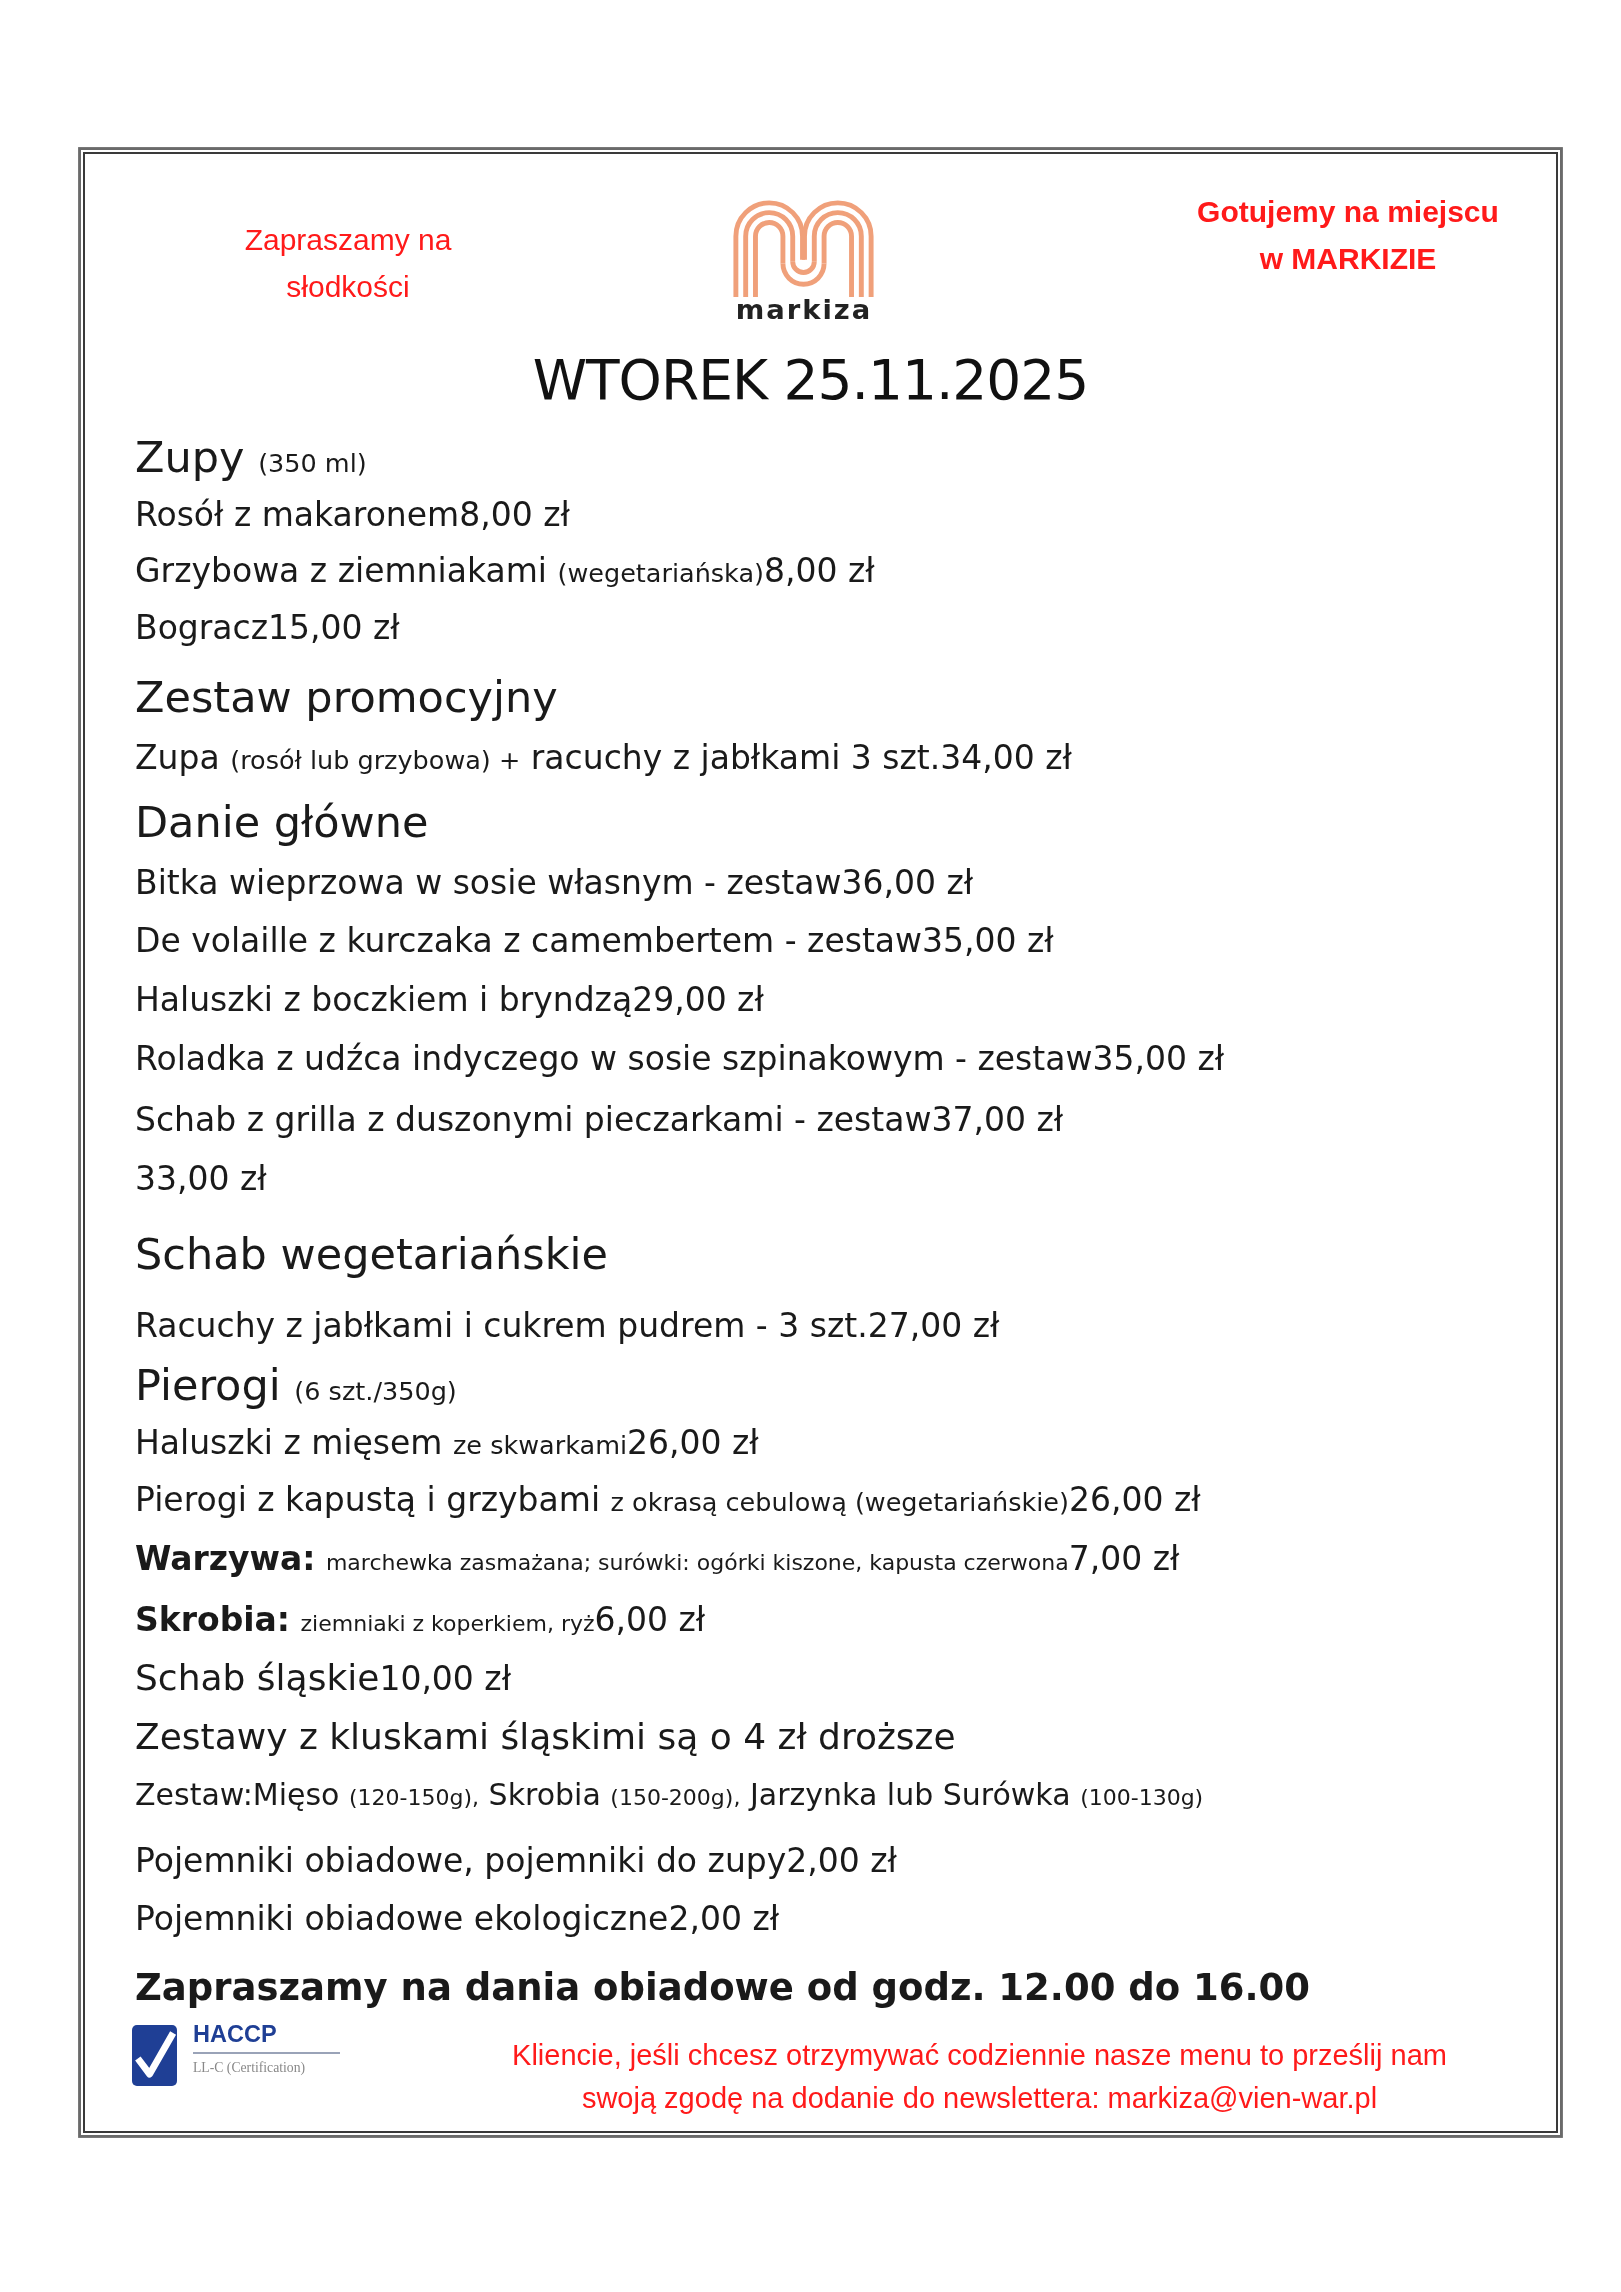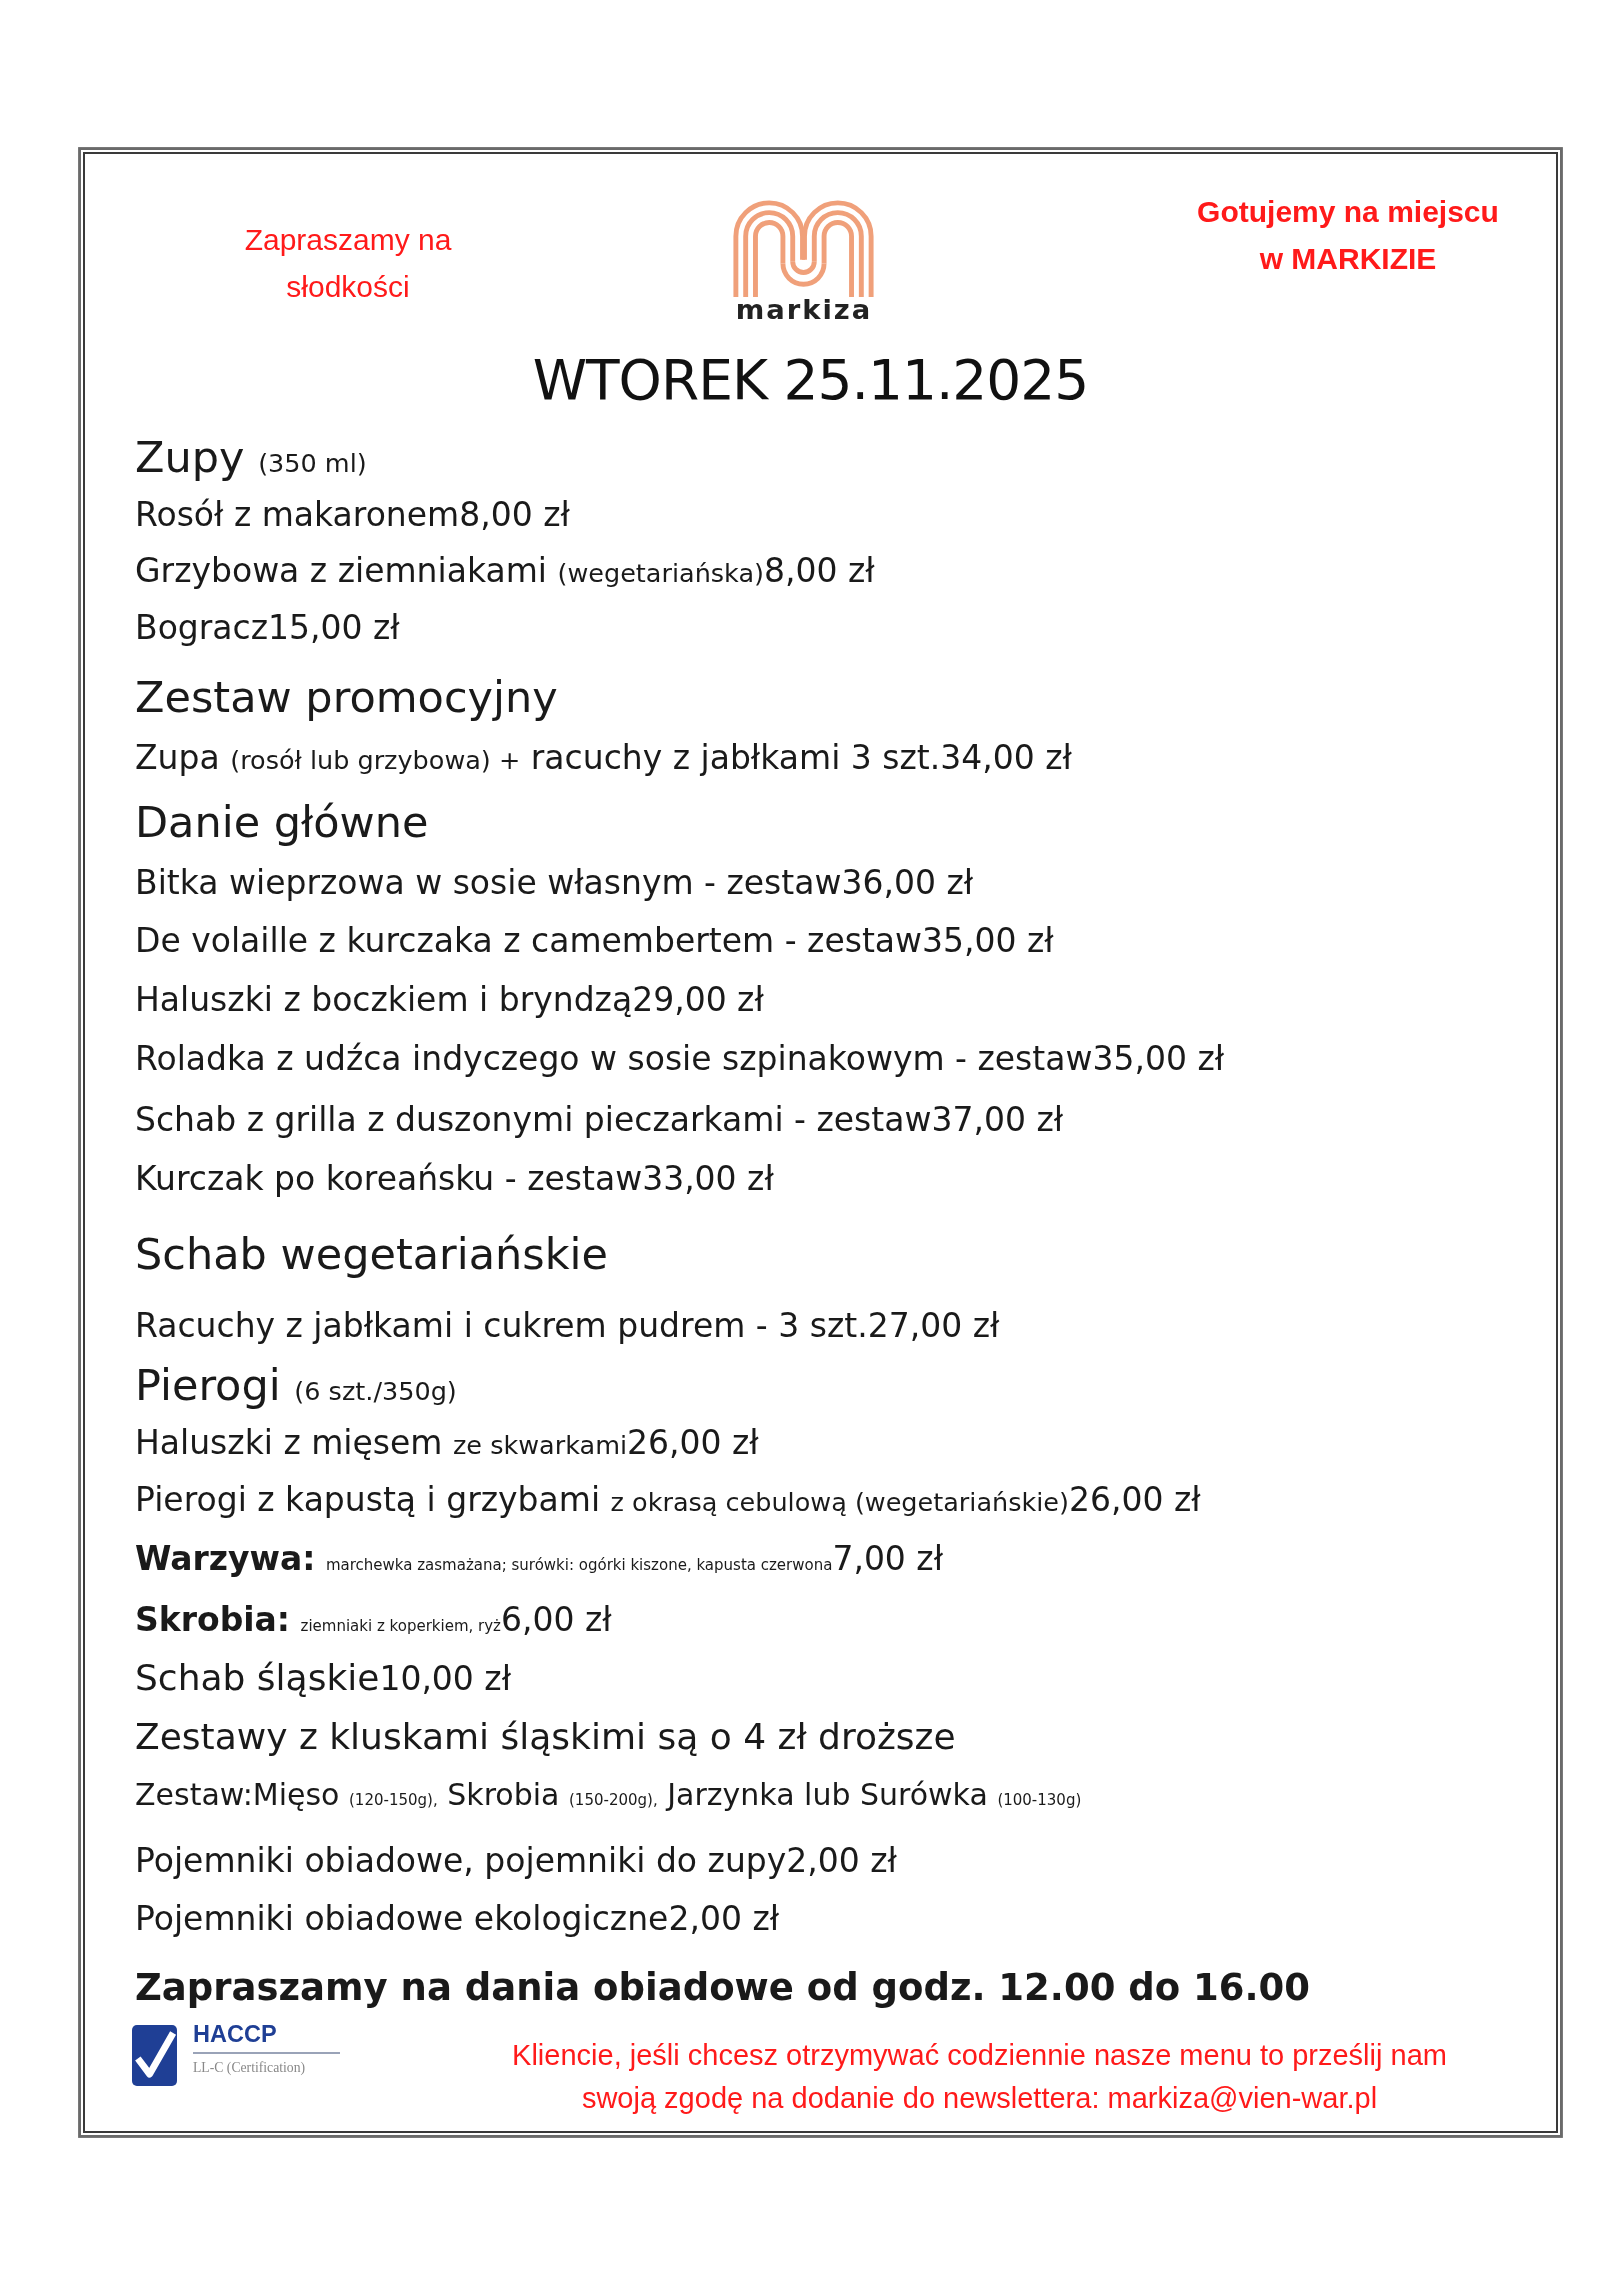--- a/index.html
+++ b/index.html
@@ -14,21 +14,21 @@
   .logo { left: 730px; top: 191px; width: 147px; height: 108px; }
   .logo-word { left: 716px; top: 294px; width: 176px; text-align: center; font-weight: bold;
                font-size: 27.4px; letter-spacing: 2px; color: #222; font-family: "DejaVu Sans", sans-serif; }
   .title { left: 0; width: 1621px; top: 348px; text-align: center; font-size: 55px; color: #111;
            font-family: "DejaVu Sans", sans-serif; letter-spacing: -1px; }
   .row { position: absolute; left: 135px; width: 1392px; display: flex; 
          align-items: baseline; font-size: 33px; line-height: 43px; }
   .row .name { white-space: nowrap; }
   .row .price { white-space: nowrap; text-align: right; }
   .small { font-size: 25.5px; }
-  .tiny { font-size: 15px; }
+  .tiny { font-size: 22px; }
   .heading { position: absolute; left: 135px; font-size: 43px; line-height: 53px; white-space: nowrap; }
   .heading .small { font-size: 25.5px; }
   .bold-label { font-weight: bold; }
   .note { position: absolute; left: 135px; font-size: 36px; line-height: 45px; white-space: nowrap; }
   .closing { position: absolute; left: 135px; font-size: 37px; line-height: 47px; font-weight: bold; white-space: nowrap; }
   .haccp { left: 132px; top: 2019px; width: 206px; height: 78px; }
   .haccp-box { position: absolute; left: 0; top: 5.9px; width: 45px; height: 61px; background: #1f3f95; border-radius: 4.9px; }
   .haccp-title { position: absolute; left: 61px; top: 2px; font-weight: bold; font-size: 23.5px; color: #1f3f95;
                  font-family: "Liberation Sans", sans-serif; }
   .haccp-line { position: absolute; left: 61px; top: 33px; width: 147px; height: 2px; background: #9aa3b8; }
@@ -107,21 +107,20 @@
 </div>
 <div class="row" style="top:1037px;">
   <span class="name">Roladka z udźca indyczego w sosie szpinakowym - zestaw</span>
   <span class="price">35,00 zł</span>
 </div>
 <div class="row" style="top:1098px;">
   <span class="name">Schab z grilla z duszonymi pieczarkami - zestaw</span>
   <span class="price">37,00 zł</span>
 </div>
 <div class="row" style="top:1157px;">
-  <span class="name">Kurczak po koreańsku - zestaw</span>
   <span class="price">33,00 zł</span>
 </div>
 
 <div class="heading" style="top:1228px;">Schab wegetariańskie</div>
 <div class="row" style="top:1304px;">
   <span class="name">Racuchy z jabłkami i cukrem pudrem - 3 szt.</span>
   <span class="price">27,00 zł</span>
 </div>
 
 <div class="heading" style="top:1359px;">

